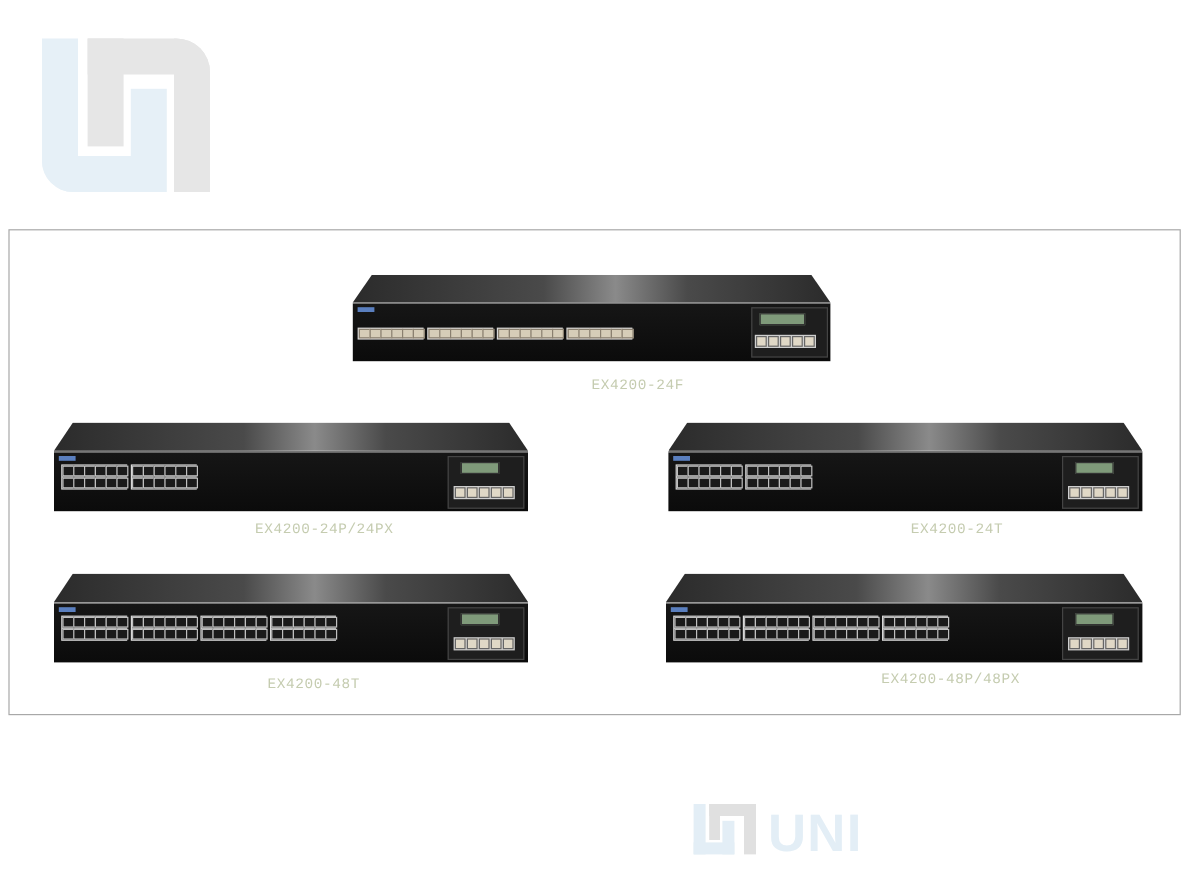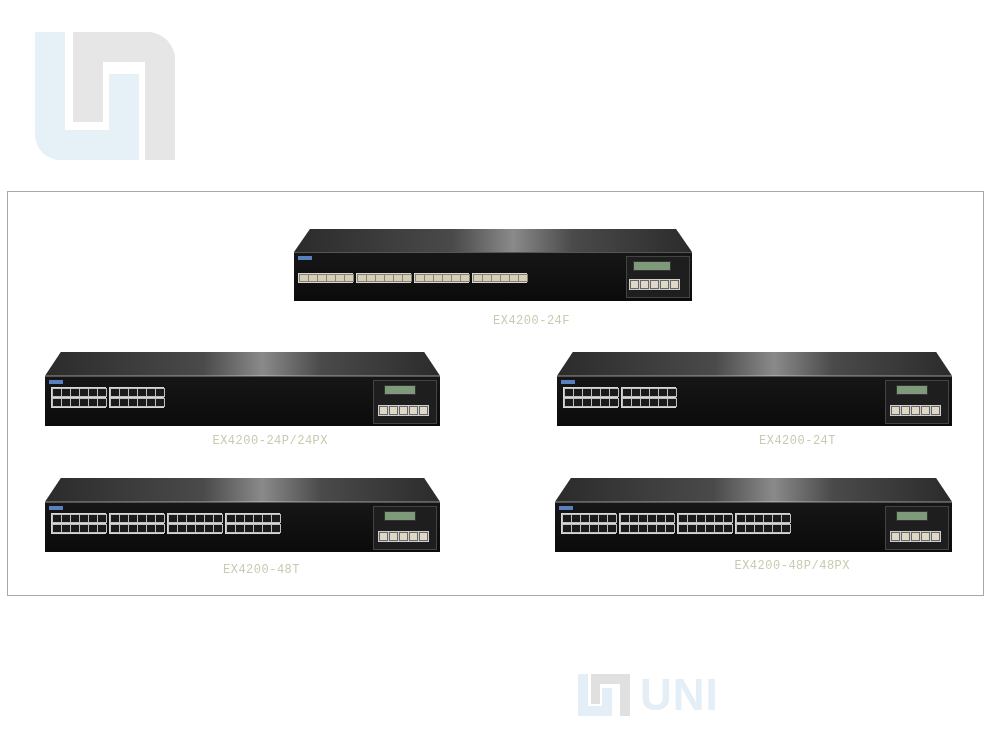--- a/index.html
+++ b/index.html
@@ -43,21 +43,21 @@
   .lcd { position:absolute; background:#7f9a7a; border:1px solid #333; }
   .uplink { position:absolute; display:flex; gap:1px; background:#cfcfcf; padding:1px; }
   .uplink span { width:7px; height:7px; background:#e0d8c6; border:1px solid #666; }
 
   .caption {
     position:absolute; font-size:12px; color:#c5ccb0; letter-spacing:0.5px;
     font-family:Liberation Mono, monospace; text-align:right;
   }
 
   
-  .wm { position:absolute; left:578px; top:670px; height:50px; display:flex; align-items:center; gap:10px; }
+  .wm { position:absolute; left:578px; top:670px; height:50px; display:flex; align-items:flex-start; gap:10px; }
   .wm .mini { position:relative; width:52px; height:42px; }
   .wm .mini .b { position:absolute; background:#e3eef6; }
   .wm .mini .g { position:absolute; background:#e0e0e0; }
   .wm .uni { font-family:"Liberation Sans", sans-serif; font-weight:bold; font-size:44px; color:#e3eef6; letter-spacing:1px; }
   .wm .sys { font-family:"Liberation Sans", sans-serif; font-weight:bold; font-size:44px; color:#dedede; letter-spacing:1px; }
 </style>
 </head>
 <body>
 
 <div class="logo-big">

